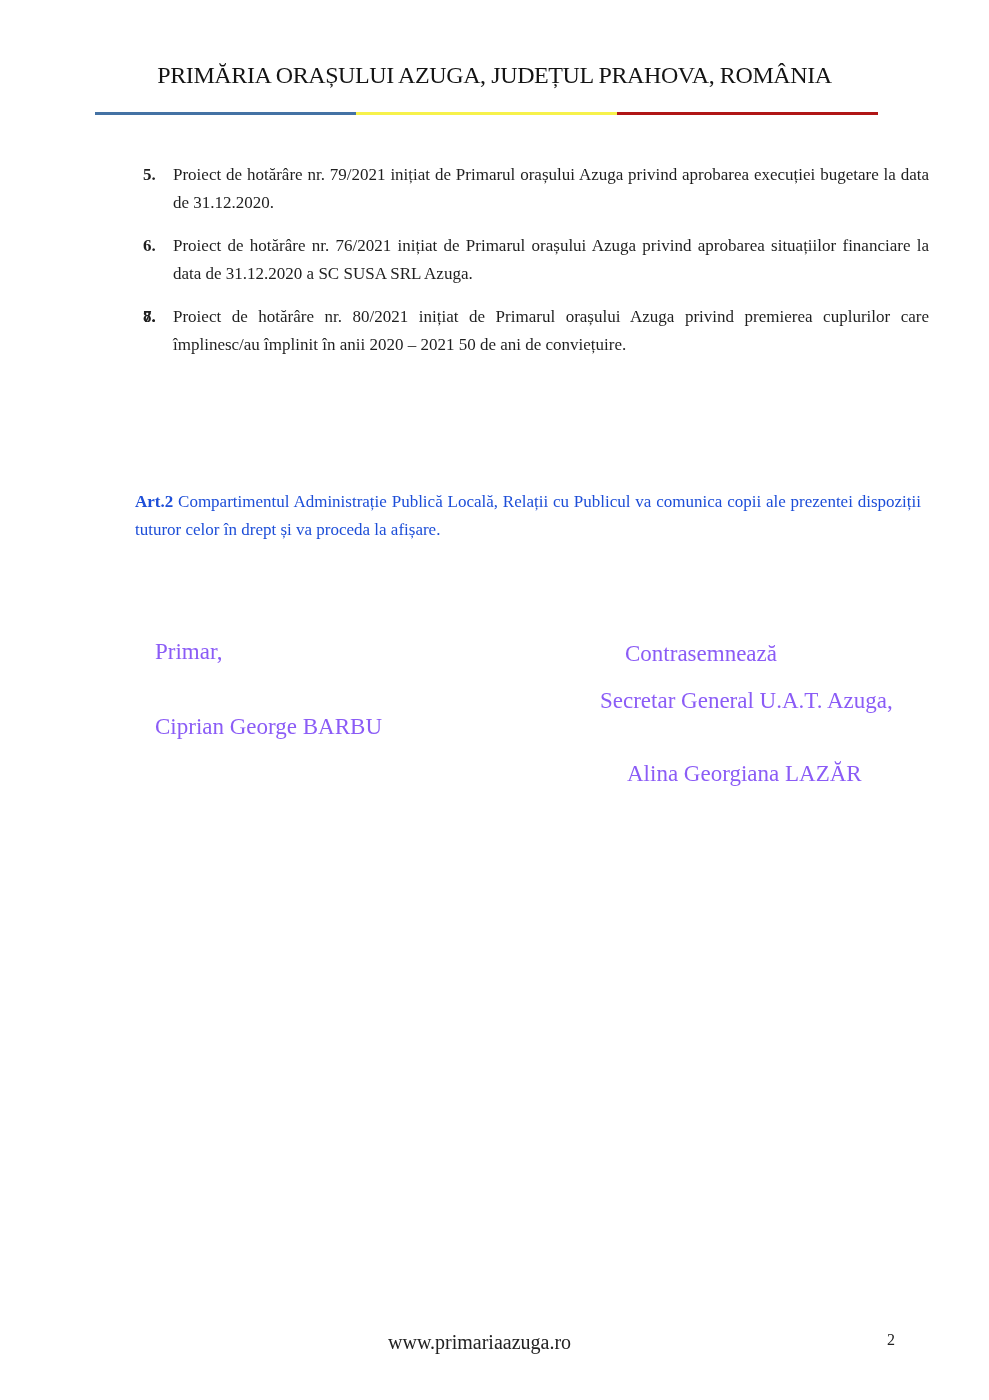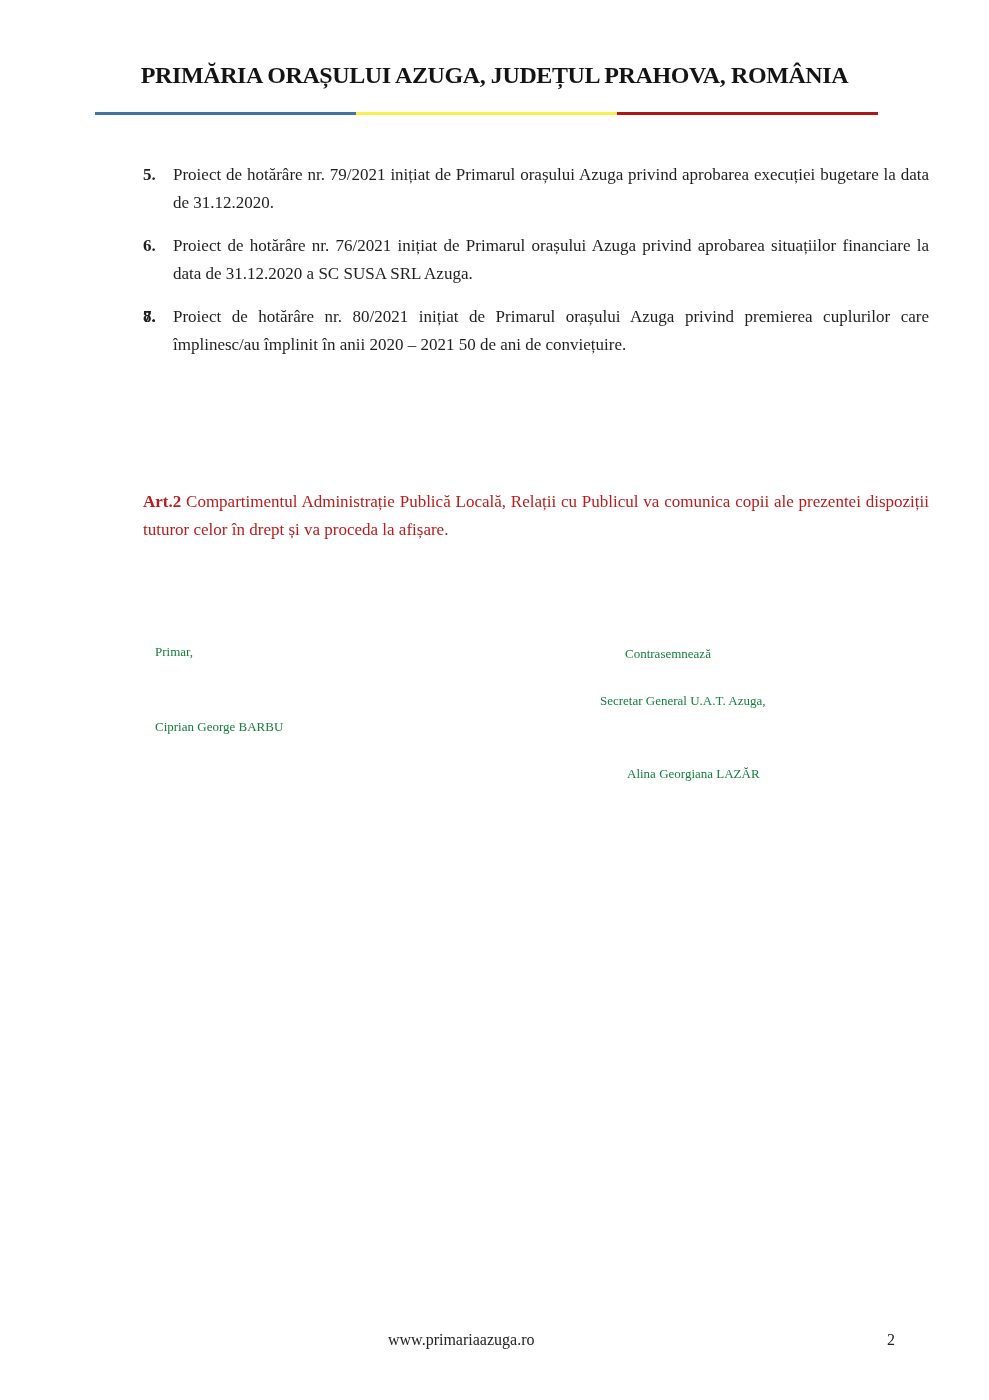--- a/index.html
+++ b/index.html
@@ -20,21 +20,21 @@
   }
 
   
   .doc-title {
     position: absolute;
     top: 62px;
     left: 0;
     right: 0;
     text-align: center;
     font-size: 24px;
-    font-weight: bold;
+    font-weight: normal;
     letter-spacing: -0.4px;
     color: #141414;
     white-space: nowrap;
   }
   .flag-rule {
     position: absolute;
     top: 112px;
     left: 95px;
     width: 783px;
     height: 3px;
@@ -62,49 +62,49 @@
     position: absolute;
     left: 0;
     top: 0;
     font-weight: bold;
   }
 
   
   .article {
     position: absolute;
     top: 488px;
-    left: 143px;
+    left: 135px;
     width: 786px;
     font-size: 17px;
     line-height: 28px;
     text-align: justify;
-    color: #b91c1c;
+    color: #1d4ed8;
   }
   .article .art-label { font-weight: bold; }
 
   
   .sig-line {
     position: absolute;
-    font-size: 13px;
+    font-size: 23px;
     line-height: 22px;
     white-space: nowrap;
-    color: #15803d;
+    color: #8b5cf6;
   }
   .sig-primar-role   { left: 155px; top: 641px; }
   .sig-primar-name   { left: 155px; top: 716px; }
   .sig-contra        { left: 625px; top: 643px; }
   .sig-secretar-role { left: 567px; top: 690px; margin-left: 33px; }
   .sig-secretar-name { left: 627px; top: 731px; margin-top: 32px; }
 
   
   .footer-site {
     position: absolute;
     left: 388px;
     top: 1331px;
-    font-size: 16px;
+    font-size: 20px;
     color: #222222;
     white-space: nowrap;
   }
   .footer-page {
     position: absolute;
     left: 887px;
     top: 1331px;
     font-size: 16px;
     color: #222222;
   }

